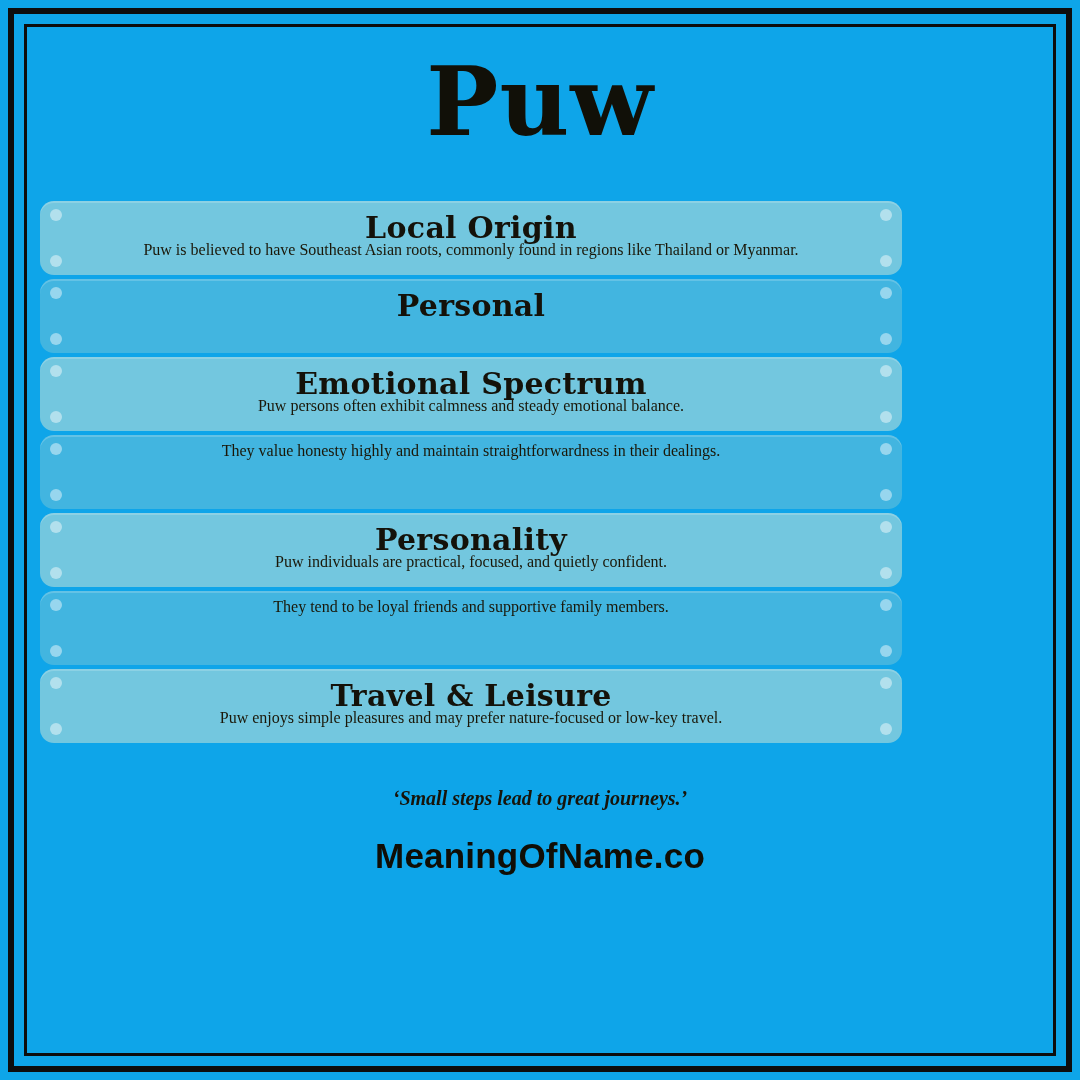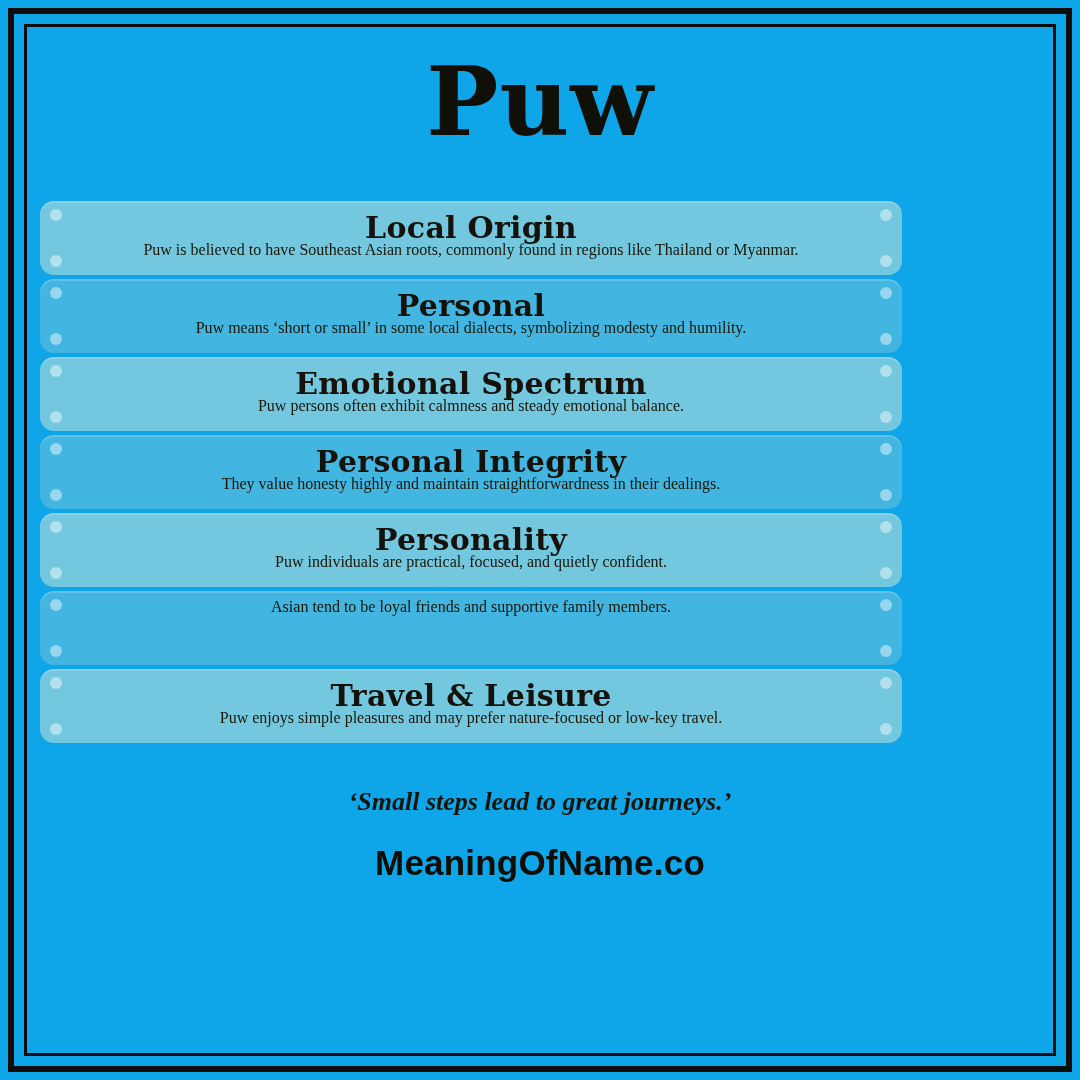--- a/index.html
+++ b/index.html
@@ -115,21 +115,21 @@
     line-height: 1.3;
     margin-top: -4px;
     font-family: "Liberation Serif", serif;
   }
 
   .footer {
     margin-top: 44px;
     text-align: center;
   }
   .quote {
-    font-size: 26px;
+    font-size: 20px;
     font-style: italic;
     font-weight: bold;
     color: #17140a;
     font-family: "Liberation Serif", serif;
   }
   .brand {
     margin-top: 26px;
     font-size: 35px;
     font-weight: bold;
     color: #100e06;
@@ -158,56 +158,54 @@
         <div class="card-title">Local Origin</div>
         <div class="card-text">Puw is believed to have Southeast Asian roots, commonly found in regions like Thailand or Myanmar.</div>
       </div>
 
       <div class="card alt">
         <span class="dot tl"></span>
         <span class="dot tr"></span>
         <span class="dot bl"></span>
         <span class="dot br"></span>
         <div class="card-title">Personal</div>
-        <div class="card-text">Puw means ‘short or small’ in some local dialects, symbolizing modesty and humility.</div>
       </div>
 
       <div class="card">
         <span class="dot tl"></span>
         <span class="dot tr"></span>
         <span class="dot bl"></span>
         <span class="dot br"></span>
         <div class="card-title">Emotional Spectrum</div>
         <div class="card-text">Puw persons often exhibit calmness and steady emotional balance.</div>
       </div>
 
       <div class="card alt">
         <span class="dot tl"></span>
         <span class="dot tr"></span>
         <span class="dot bl"></span>
         <span class="dot br"></span>
-        <div class="card-title">Personal Integrity</div>
         <div class="card-text">They value honesty highly and maintain straightforwardness in their dealings.</div>
       </div>
 
       <div class="card">
         <span class="dot tl"></span>
         <span class="dot tr"></span>
         <span class="dot bl"></span>
         <span class="dot br"></span>
         <div class="card-title">Personality</div>
         <div class="card-text">Puw individuals are practical, focused, and quietly confident.</div>
       </div>
 
       <div class="card alt">
         <span class="dot tl"></span>
         <span class="dot tr"></span>
         <span class="dot bl"></span>
         <span class="dot br"></span>
-        <div class="card-text">Asian tend to be loyal friends and supportive family members.</div>
+        <div class="card-text">They tend to be loyal friends and supportive family members.</div>
       </div>
 
       <div class="card">
         <span class="dot tl"></span>
         <span class="dot tr"></span>
         <span class="dot bl"></span>
         <span class="dot br"></span>
         <div class="card-title">Travel &amp; Leisure</div>
         <div class="card-text">Puw enjoys simple pleasures and may prefer nature-focused or low-key travel.</div>
       </div>

